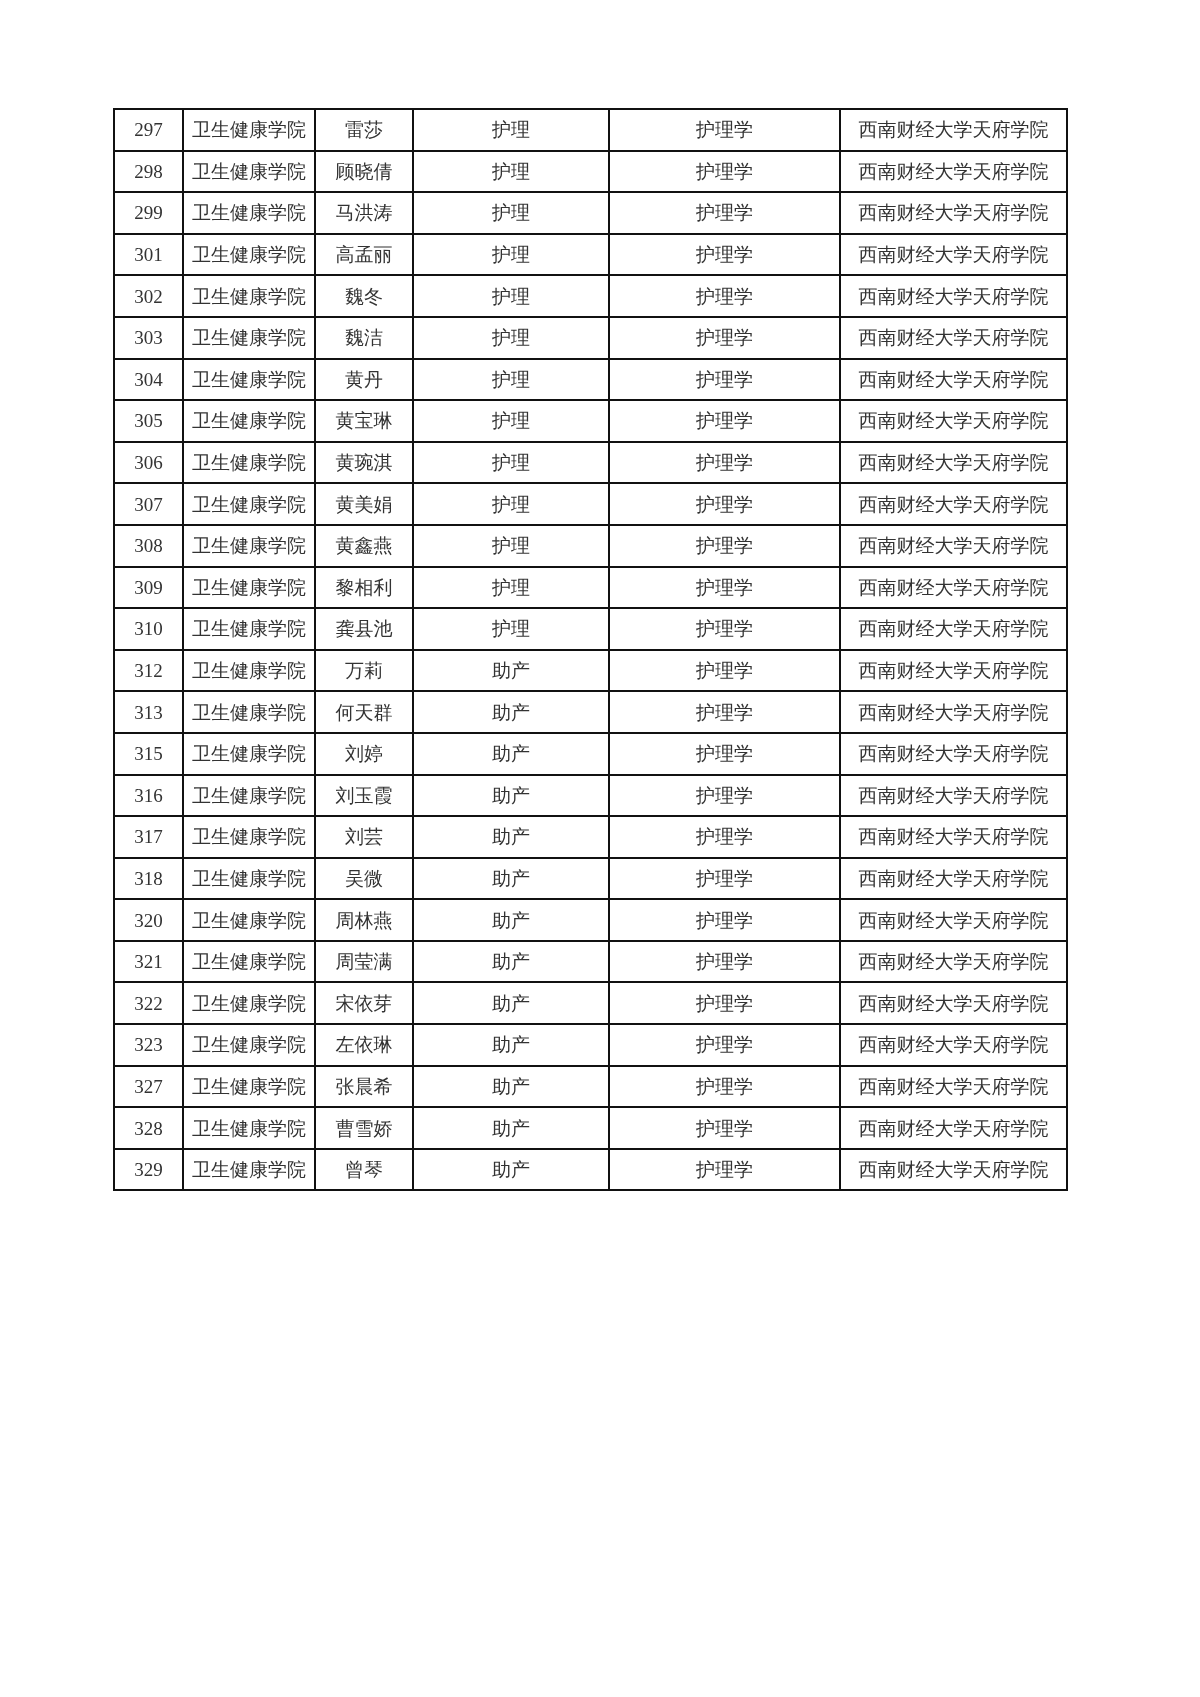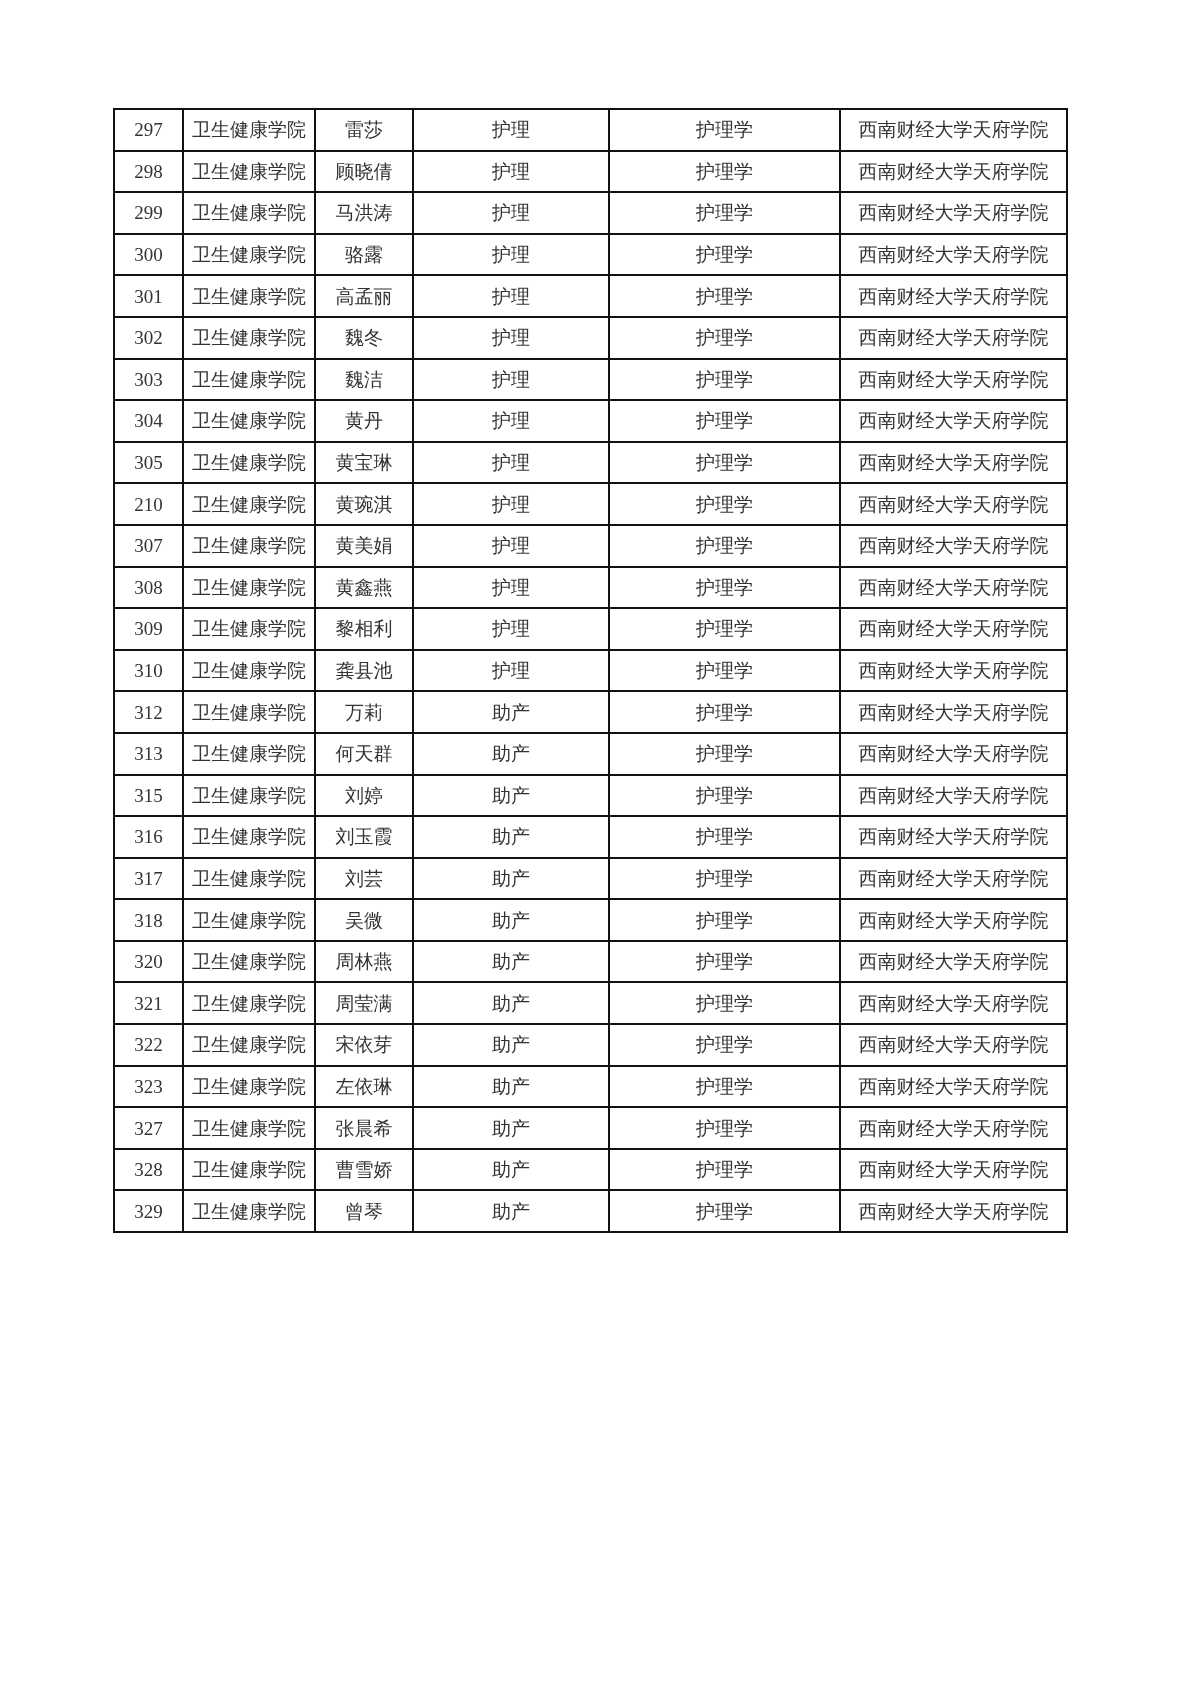--- a/index.html
+++ b/index.html
@@ -83,28 +83,20 @@
         </tr>
         <tr>
           <td class="c-no">299</td>
           <td class="c-college">卫生健康学院</td>
           <td class="c-name">马洪涛</td>
           <td class="c-major">护理</td>
           <td class="c-target-major">护理学</td>
           <td class="c-school">西南财经大学天府学院</td>
         </tr>
         <tr>
-          <td class="c-no">300</td>
-          <td class="c-college">卫生健康学院</td>
-          <td class="c-name">骆露</td>
-          <td class="c-major">护理</td>
-          <td class="c-target-major">护理学</td>
-          <td class="c-school">西南财经大学天府学院</td>
-        </tr>
-        <tr>
           <td class="c-no">301</td>
           <td class="c-college">卫生健康学院</td>
           <td class="c-name">高孟丽</td>
           <td class="c-major">护理</td>
           <td class="c-target-major">护理学</td>
           <td class="c-school">西南财经大学天府学院</td>
         </tr>
         <tr>
           <td class="c-no">302</td>
           <td class="c-college">卫生健康学院</td>
@@ -131,21 +123,21 @@
         </tr>
         <tr>
           <td class="c-no">305</td>
           <td class="c-college">卫生健康学院</td>
           <td class="c-name">黄宝琳</td>
           <td class="c-major">护理</td>
           <td class="c-target-major">护理学</td>
           <td class="c-school">西南财经大学天府学院</td>
         </tr>
         <tr>
-          <td class="c-no">210</td>
+          <td class="c-no">306</td>
           <td class="c-college">卫生健康学院</td>
           <td class="c-name">黄琬淇</td>
           <td class="c-major">护理</td>
           <td class="c-target-major">护理学</td>
           <td class="c-school">西南财经大学天府学院</td>
         </tr>
         <tr>
           <td class="c-no">307</td>
           <td class="c-college">卫生健康学院</td>
           <td class="c-name">黄美娟</td>

